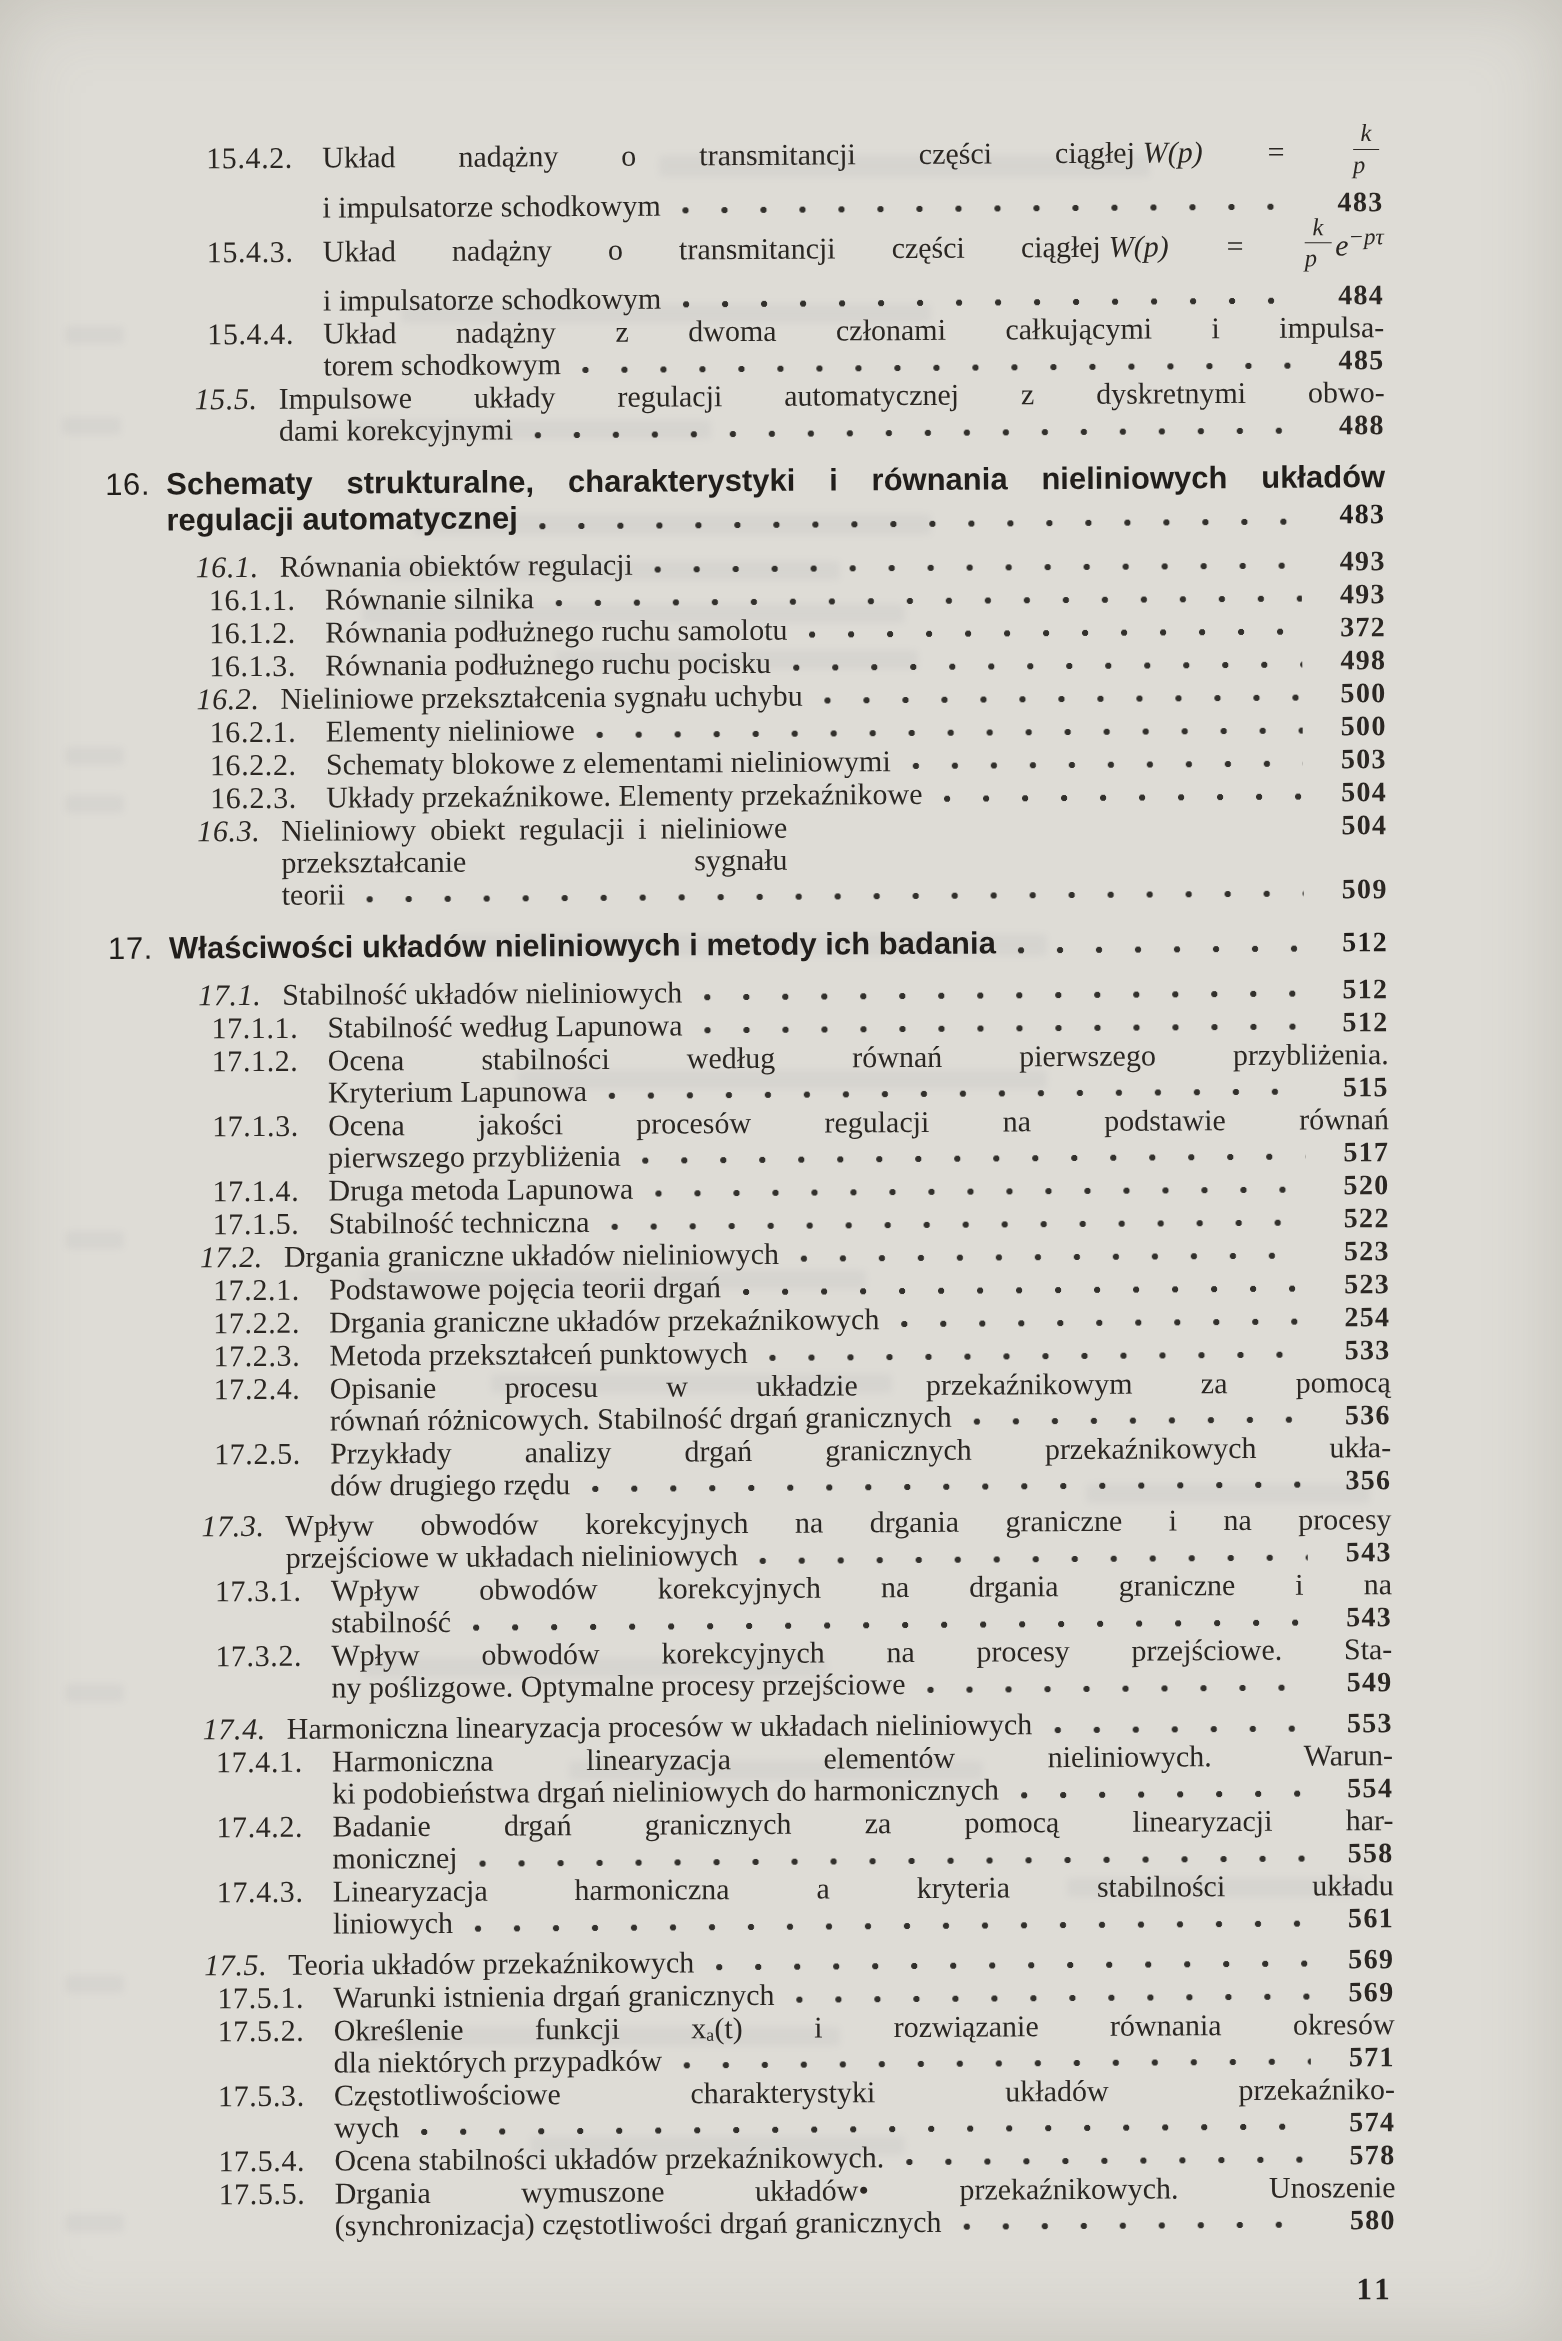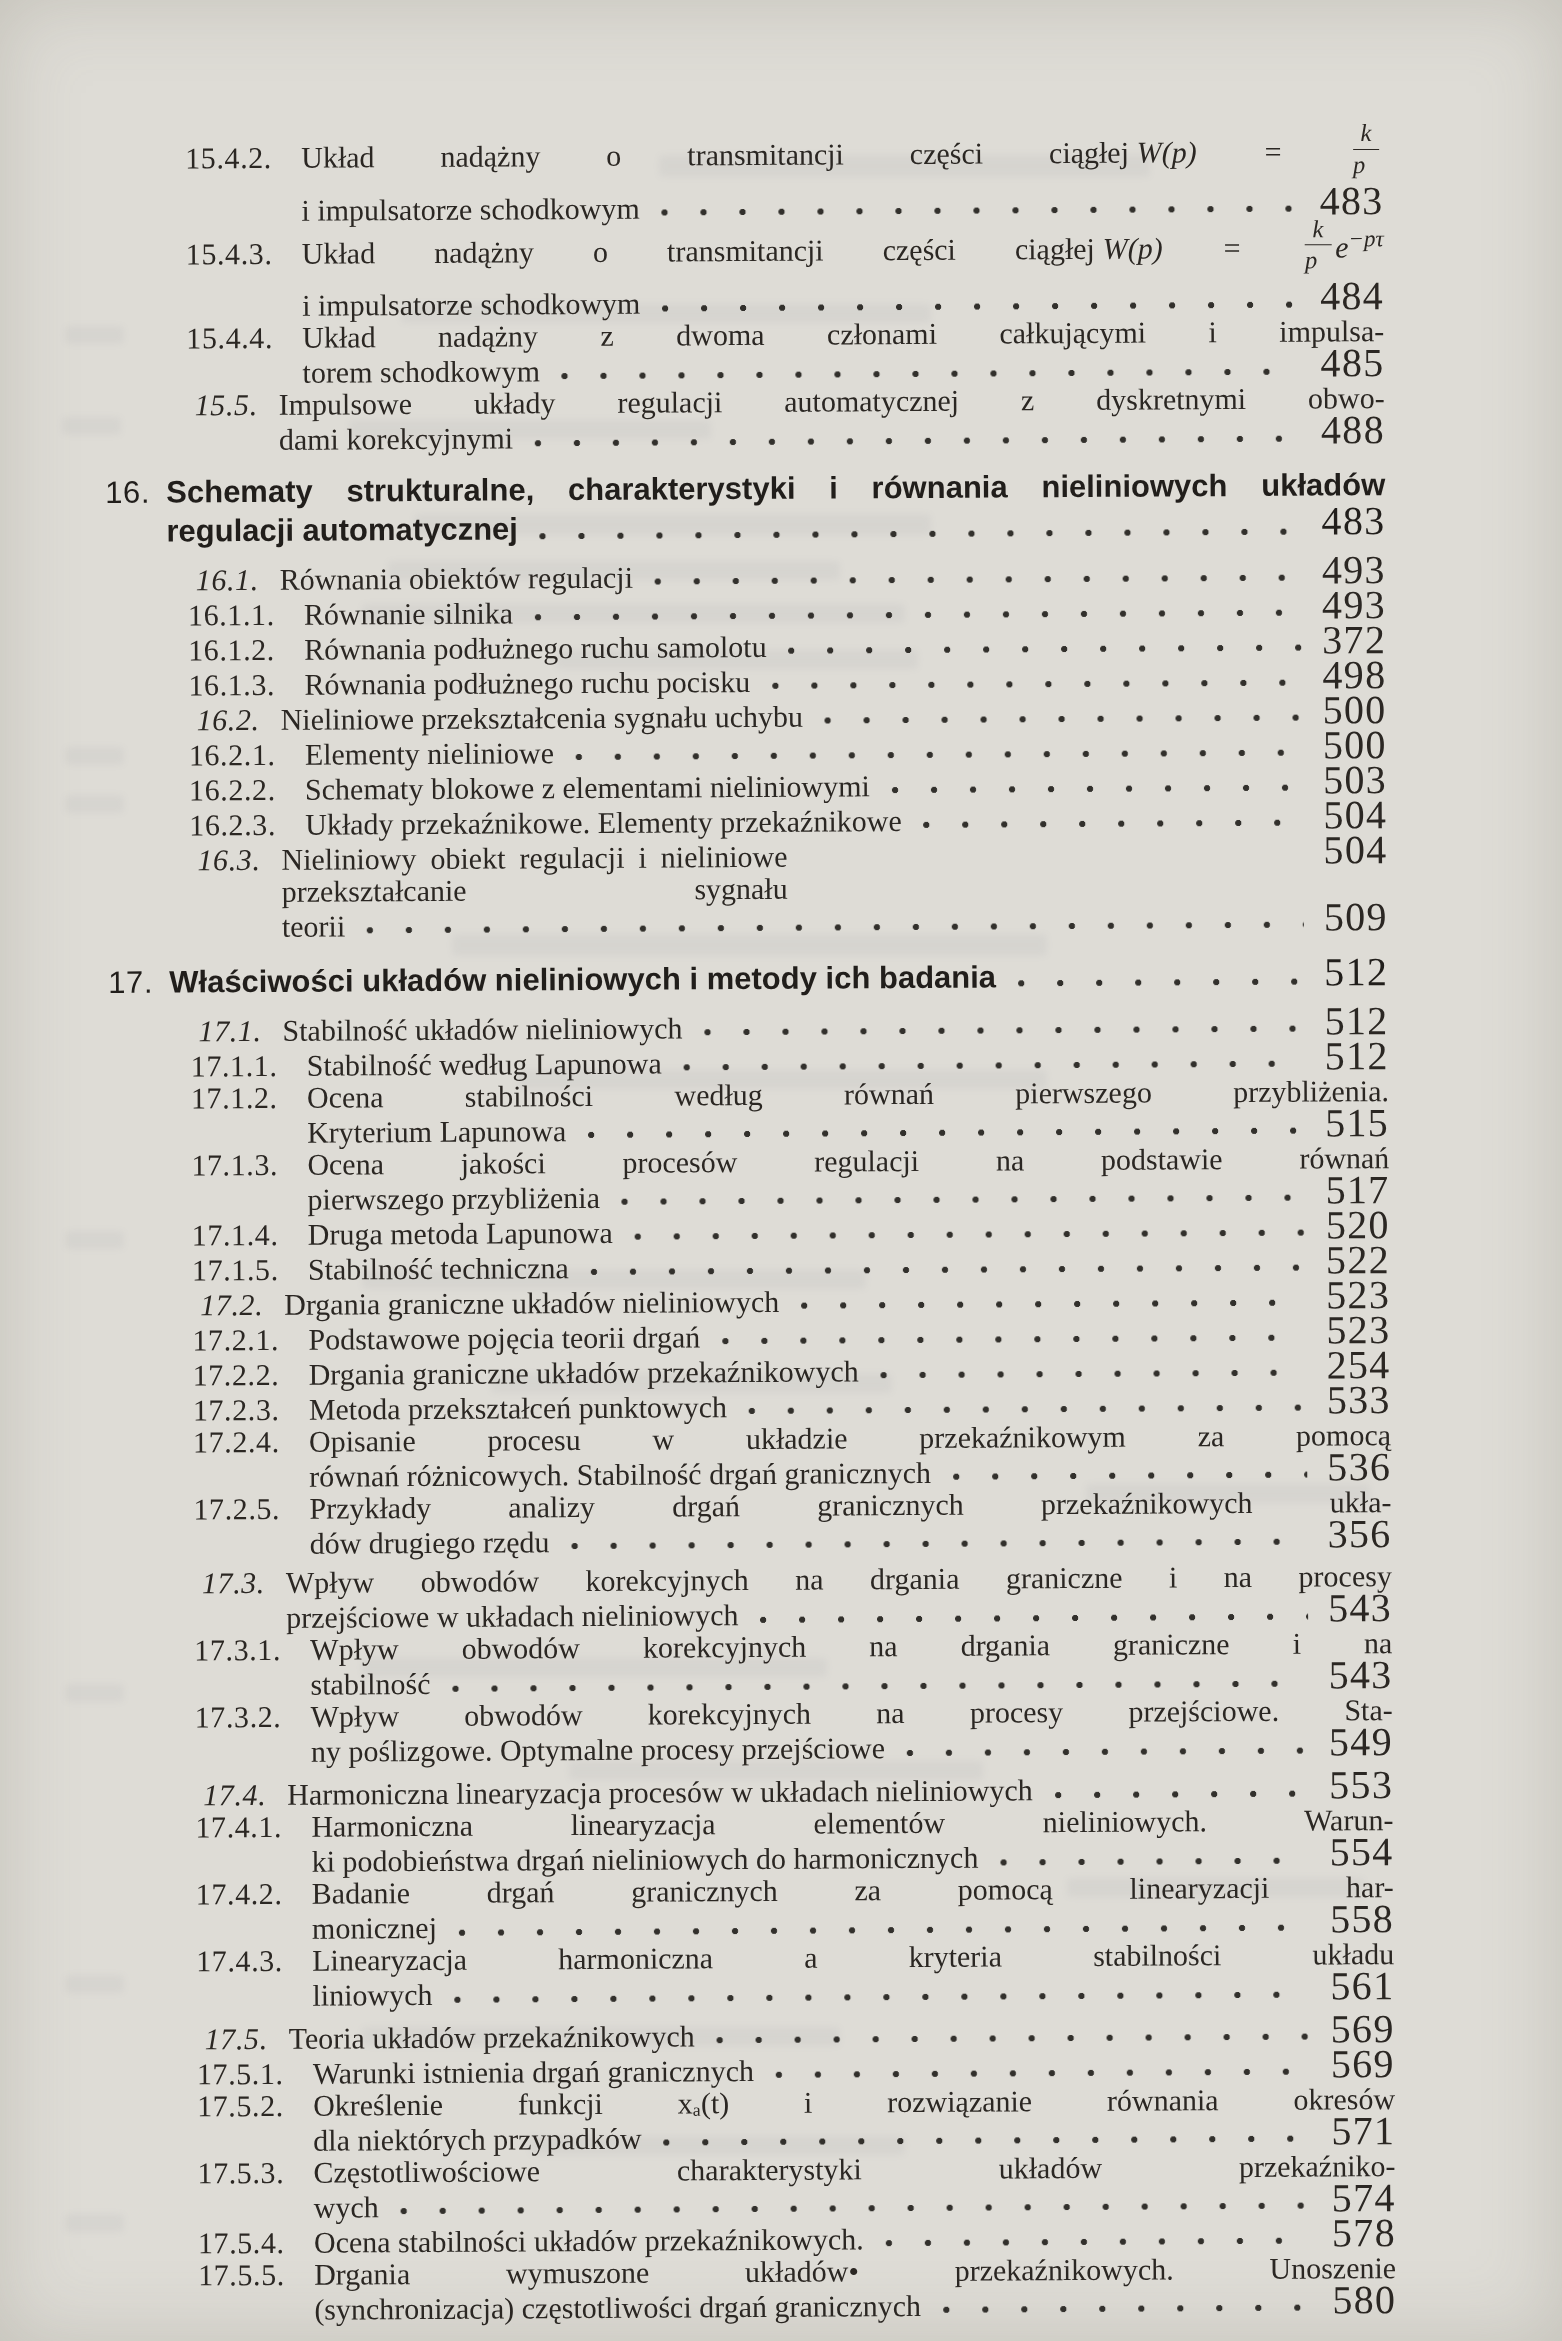--- a/index.html
+++ b/index.html
@@ -23,41 +23,41 @@
     position:absolute;left:103px;top:128px;width:1280px;
     transform:rotate(-0.35deg);
     transform-origin:50% 0;
     color:#2b2723;
     font-size:30px;line-height:32px;
   }
   .entry{display:flex;align-items:baseline;}
   .entry .num{flex:none;letter-spacing:0.6px;}
   .l0 .num{width:61px;margin-left:0;font-family:"Liberation Sans","DejaVu Sans",sans-serif;font-weight:normal;font-size:31px;}
   .l1 .num{width:84px;margin-left:90px;font-style:italic;}
-  .l2 .num{width:116px;margin-left:82px;}
+  .l2 .num{width:116px;margin-left:103px;}
   .entry .body{flex:1;min-width:0;}
   .l0{color:#211e1b;}
   .l0 .body{font-family:"Liberation Sans","DejaVu Sans",sans-serif;font-weight:bold;font-size:31px;line-height:36px;}
   .gap-lg{margin-top:18px;margin-bottom:11.6px;}
   .gap-sm{margin-top:7.8px;}
   .line{display:flex;align-items:baseline;}
   .jfull{display:block;text-align:justify;text-align-last:justify;}
   .jtext{flex:1;text-align:justify;text-align-last:justify;margin-right:22px;}
   .txt{flex:none;max-width:100%;}
   .leader{
     flex:1;min-width:19.4px;height:14.2px;align-self:flex-end;
     margin:0 11.6px 4.5px 18px;
     background-image:radial-gradient(circle at 3.2px 7.1px,#32302c 2.9px,rgba(0,0,0,0) 3.4px);
     background-size:39px 14.2px;background-repeat:repeat-x;background-position:3.9px 0;
   }
   .spacer{flex:1;}
   .pg{
     flex:none;width:72px;text-align:right;
     font-family:"Liberation Serif","DejaVu Serif",serif;
-    font-weight:normal;font-size:40px;letter-spacing:1.3px;
+    font-weight:bold;font-size:28px;letter-spacing:1.3px;
   }
   
   .mth{white-space:nowrap;margin-left:7.8px;}
   .mi{font-style:italic;}
   .frac{display:inline-block;vertical-align:middle;text-align:center;margin:0 3.9px;transform:translateY(-5.2px);}
   .ftop{display:block;font-size:24.6px;line-height:28.4px;padding:0 7.8px 1.3px;border-bottom:1.9px solid #2b2723;}
   .fbot{display:block;font-size:24.6px;line-height:30px;}
   .msup{font-size:23px;}
   .footer{
     margin-top:37px;text-align:right;padding-right:2.6px;

